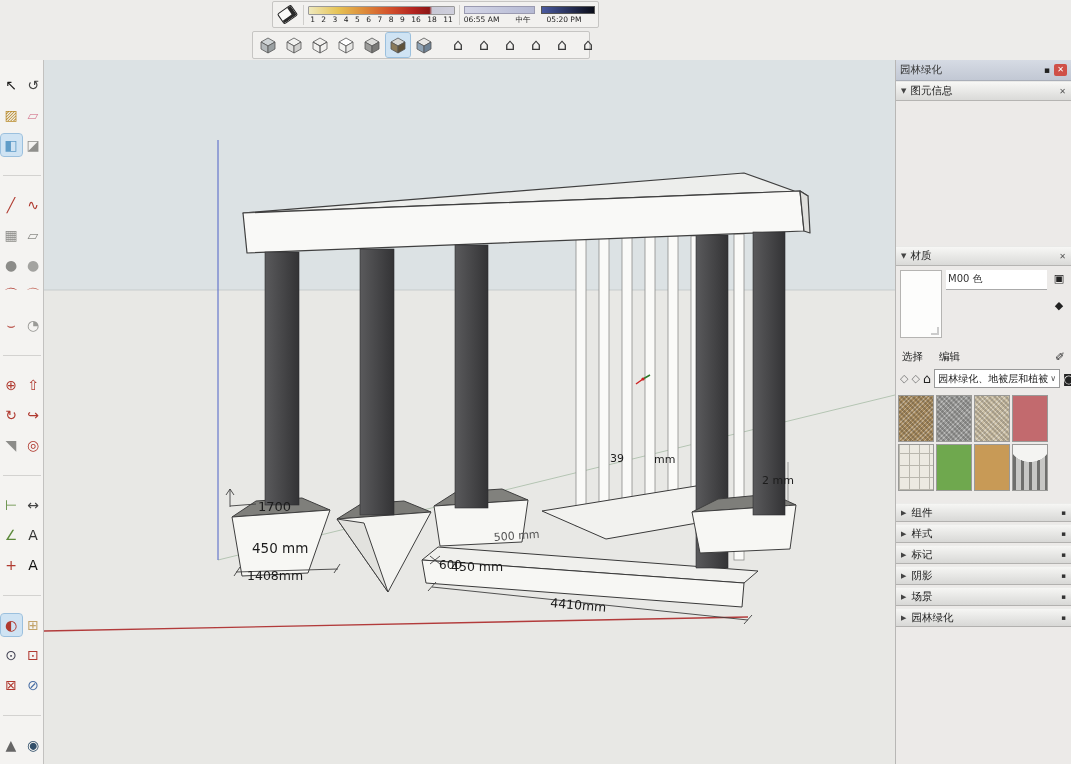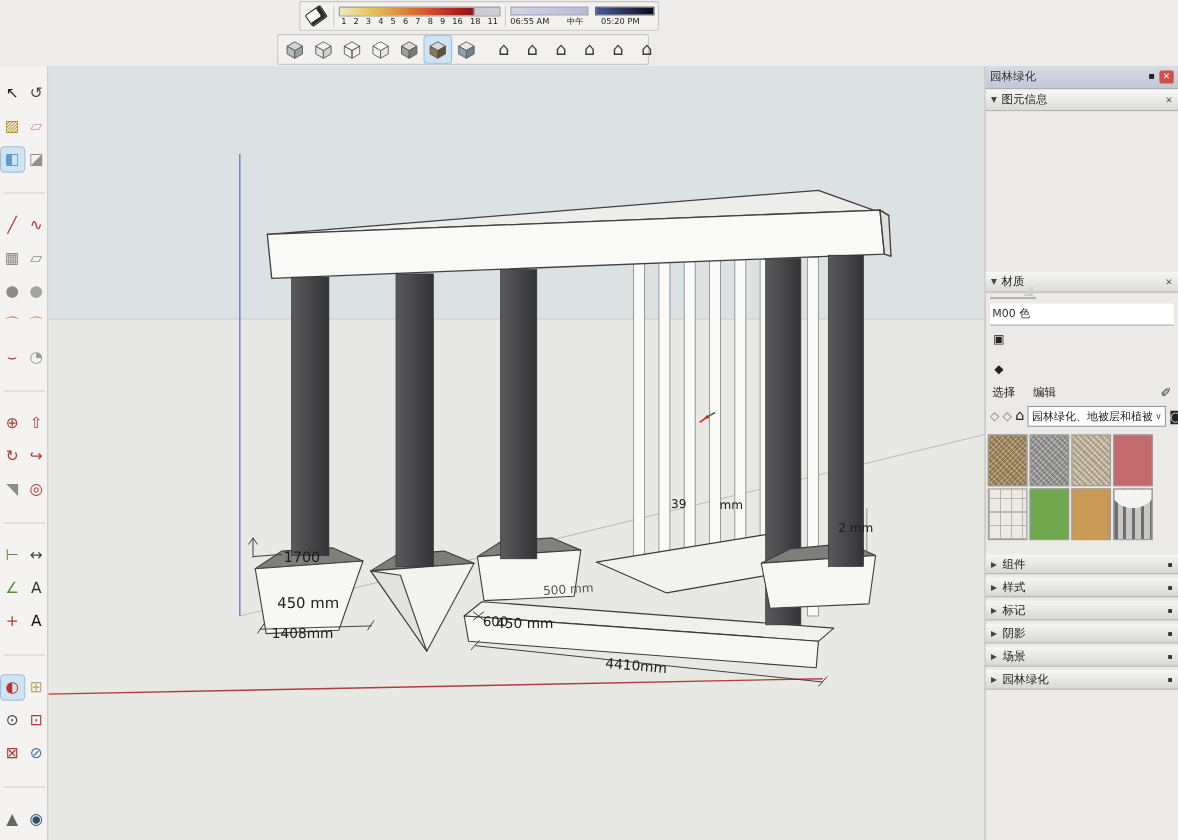--- a/index.html
+++ b/index.html
@@ -40,21 +40,21 @@
   .rp-title{height:20px;background:linear-gradient(180deg,#d6dbe4,#c2c8d4);display:flex;align-items:center;padding:0 4px;border-bottom:1px solid #a9aeb8;}
   .rp-title .t{flex:1;font-size:10.5px;color:#333;}
   .rp-pin{font-size:9px;color:#222;margin-right:4px;}
   .rp-close{width:13px;height:12px;background:#cf5048;color:#fff;font-size:8px;line-height:12px;text-align:center;border-radius:2px;}
   .sec-head{height:18px;background:linear-gradient(180deg,#f7f7f5,#dadad8);border-top:1px solid #e9e9e7;border-bottom:1px solid #b5b4b2;display:flex;align-items:center;padding:0 5px;gap:4px;}
   .sec-head .tri{font-size:7px;color:#444;}
   .sec-head .lbl{flex:1;font-size:10.5px;color:#222;}
   .sec-head .x{font-size:8px;color:#555;}
   .entity-body{padding:6px 6px 10px 6px;font-weight:bold;font-size:11px;color:#222;}
   .rp-spacer1{height:145px;}
-  .mat-body{display:flex;padding:4px;gap:4px;height:72px;flex-direction:column;}
+  .mat-body{display:flex;padding:4px;gap:4px;height:72px;}
   .mat-preview{width:40px;height:66px;background:#fdfdfc;border:1px solid #b5b4b2;position:relative;}
   .mat-preview::after{content:"";position:absolute;right:2px;bottom:2px;width:6px;height:6px;border-right:2px solid #ccc;border-bottom:2px solid #ccc;}
   .mat-mid{flex:1;display:flex;flex-direction:column;}
   .mat-name{font-size:10px;color:#333;border-bottom:1px solid #aaa;padding:2px 2px 3px 2px;background:#fff;}
   .mat-icons{width:16px;display:flex;flex-direction:column;align-items:center;gap:14px;padding-top:2px;}
   .mat-icons span{font-size:11px;color:#222;}
   .mat-tabs{display:flex;align-items:center;gap:16px;padding:4px 6px 2px 6px;}
   .mat-tabs .tab{font-size:10.5px;color:#222;}
   .mat-tabs .dropper{margin-left:auto;font-size:12px;color:#333;transform:rotate(0deg);}
   .mat-nav{display:flex;align-items:center;gap:3px;padding:3px 4px;}

